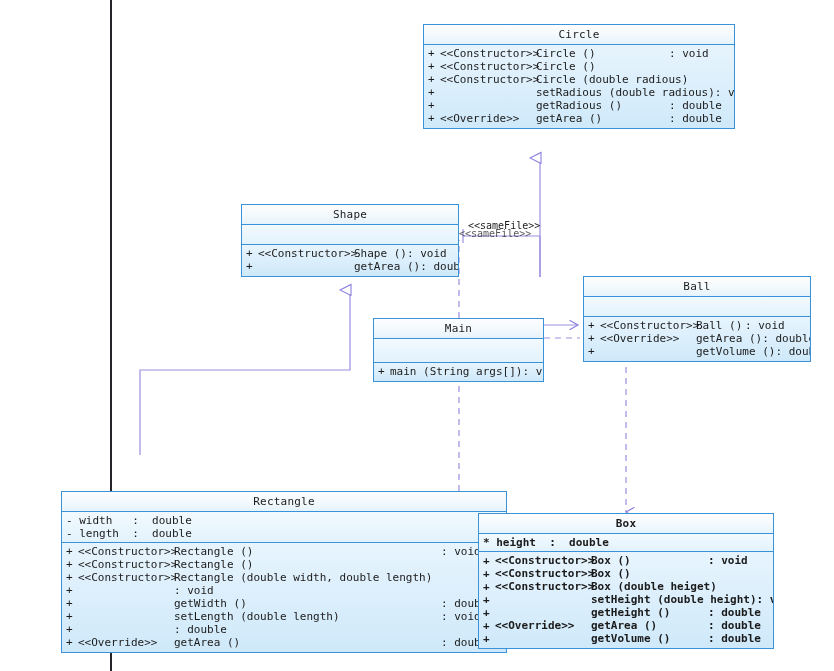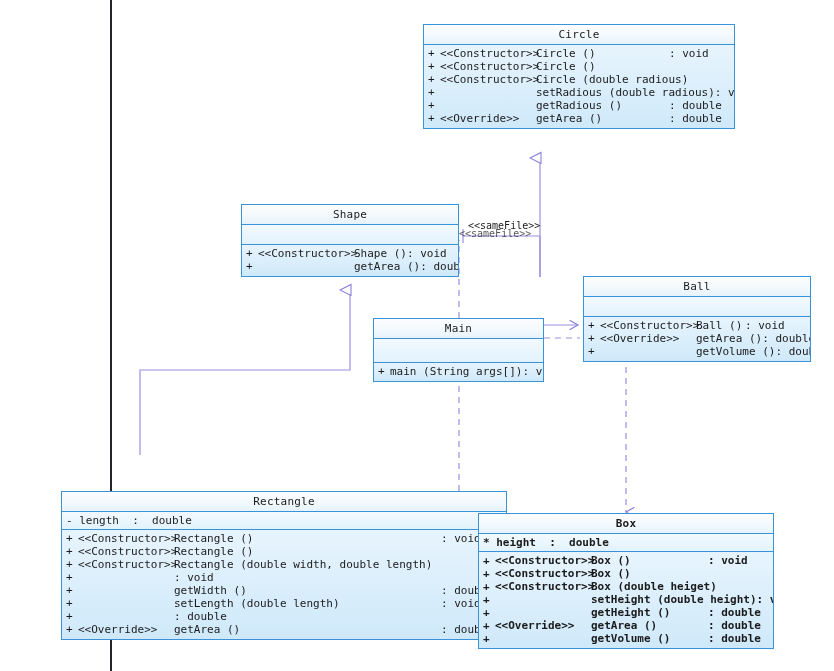--- a/index.html
+++ b/index.html
@@ -252,20 +252,21 @@
         <span class="c-vis">+</span>
         <span class="c-sig">main (String args[])</span>
         <span class="c-type" style="width:44px;">: void</span>
       </div>
     </div>
   </div>
 
   <div class="uml-class" style="left:61px;top:455px;width:446px;margin-top:36px;">
     <div class="uml-title">Rectangle</div>
     <div class="uml-attrs">
+      <div class="arow"><span>-</span>&nbsp;<span>width   :  double</span></div>
       <div class="arow"><span>-</span>&nbsp;<span>length  :  double</span></div>
     </div>
     <div class="uml-ops">
       <div class="row">
         <span class="c-vis">+</span>
         <span class="c-ster" style="width:96px;">&lt;&lt;Constructor&gt;&gt;</span>
         <span class="c-sig">Rectangle ()</span>
         <span class="c-type" style="width:56px;">: void</span>
       </div>
       <div class="row">

